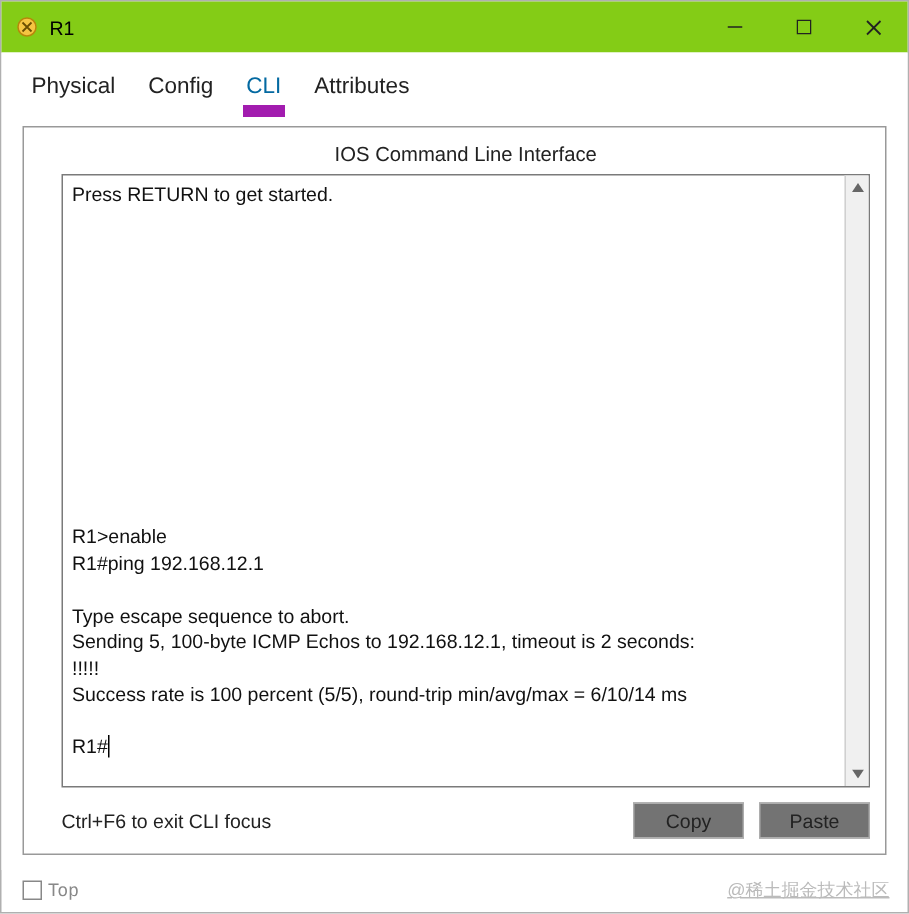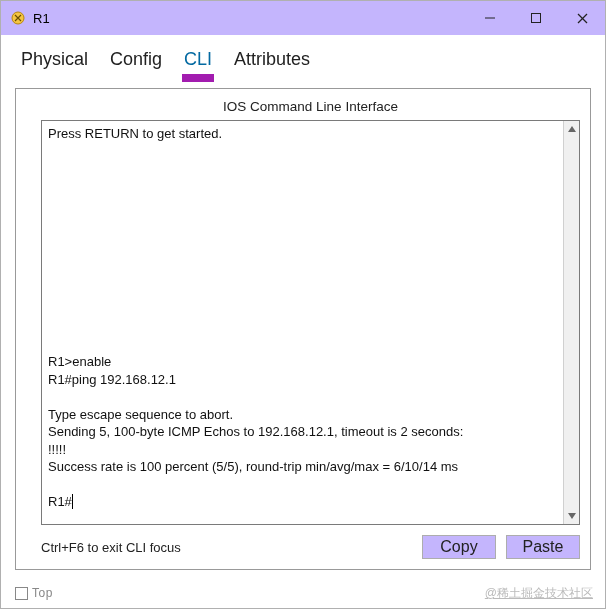--- a/index.html
+++ b/index.html
@@ -17,21 +17,21 @@
       background: #fff;
       border: 1px solid #b0b0b0;
       display: flex;
       flex-direction: column;
       position: relative;
     }
     .titlebar {
       height: 34px;
       display: flex;
       align-items: center;
-      background: #c4b5fd;
+      background: #84cc16;
       padding-left: 8px;
     }
     .titlebar .icon {
       width: 18px; height: 18px;
       margin-right: 6px;
       display:flex;align-items:center;justify-content:center;
     }
     .titlebar .title {
       font-size: 13px;
       color: #000;
@@ -51,21 +51,21 @@
       flex: 1;
       padding: 4px 14px 10px 14px;
       display: flex;
       flex-direction: column;
       background:#fff;
     }
     .tabs {
       display: flex;
       gap: 18px;
       padding: 8px 4px 6px 4px;
-      font-size: 18px;
+      font-size: 15px;
       color: #222;
     }
     .tab {
       padding: 2px 2px 4px 2px;
       cursor: default;
     }
     .tab.active {
       color: #0369a1;
       border-bottom: 8px solid #a21caf;
     }
@@ -127,23 +127,23 @@
       margin-top: 10px;
     }
     .hint {
       font-size: 13px;
       color:#222;
     }
     .btns{display:flex;gap:10px;}
     .btn {
       min-width: 74px;
       height: 24px;
-      background: #c4b5fd;
+      background: #737373;
       border: 1px solid #adadad;
-      font-size: 16px;
+      font-size: 13px;
       display:flex;align-items:center;justify-content:center;
       color:#222;
     }
     .footer-area{
       padding: 6px 14px 8px 14px;
       display:flex;
       align-items:center;
       gap:4px;
     }
     .checkbox{

